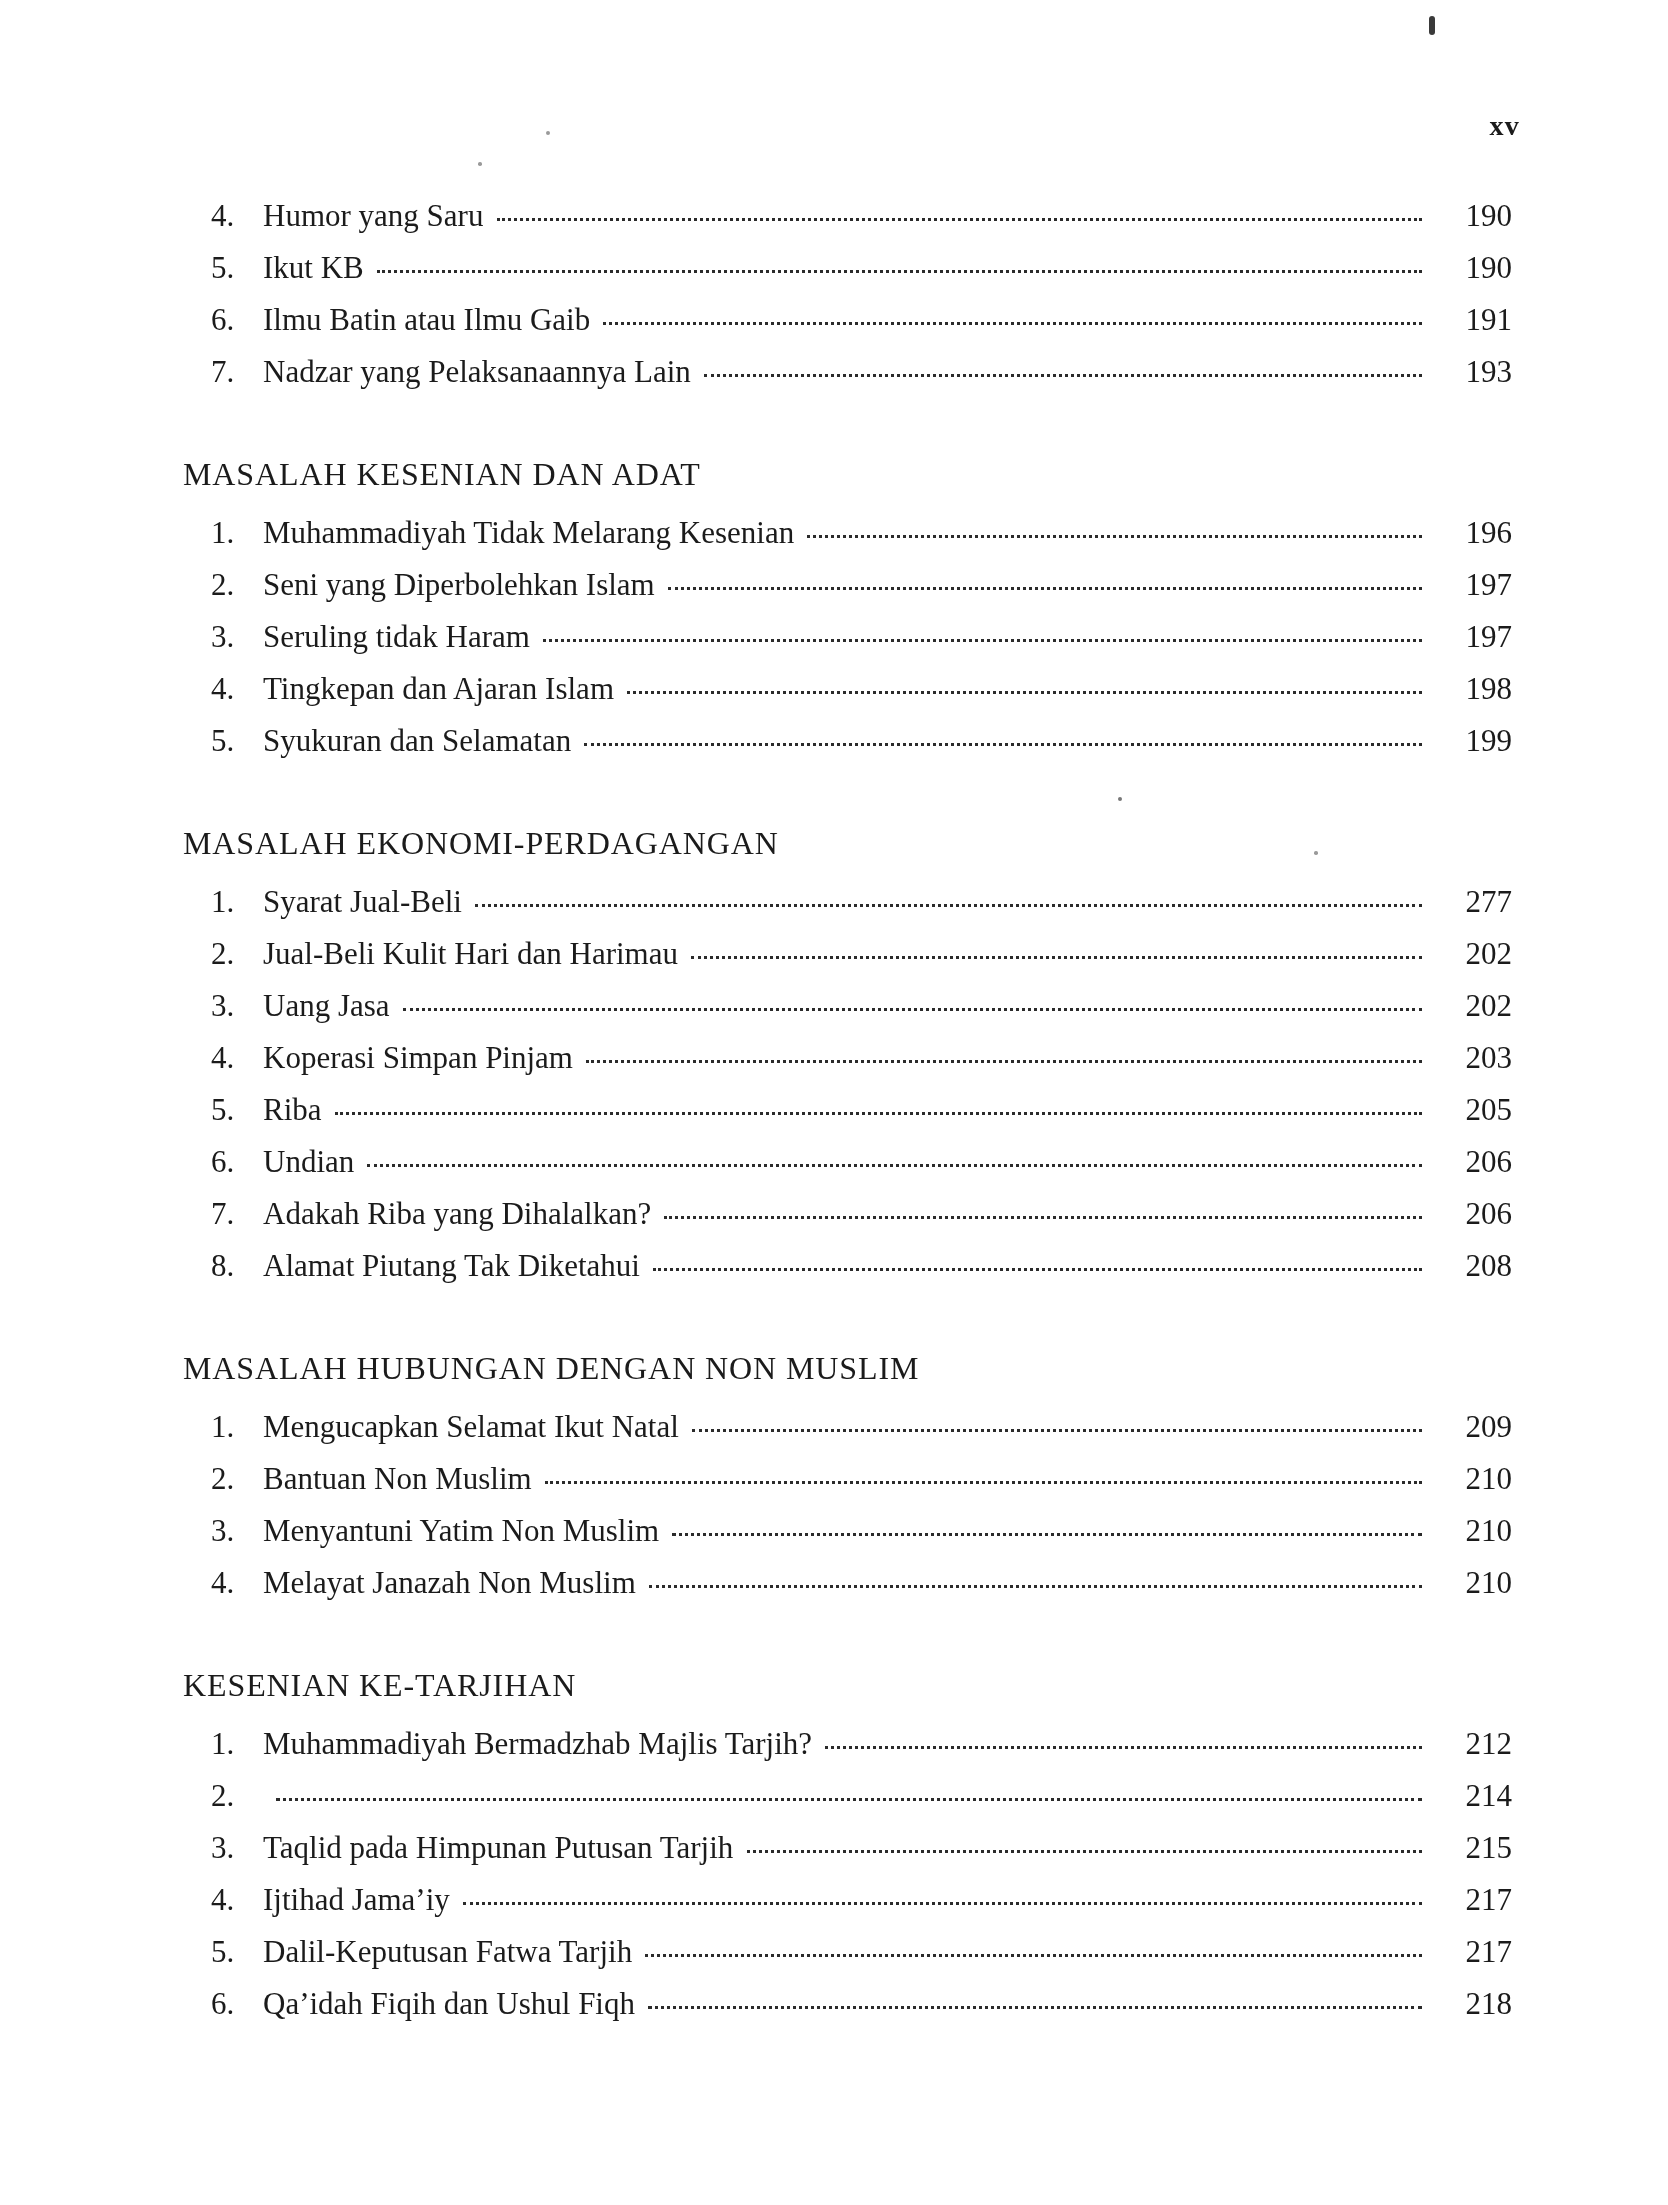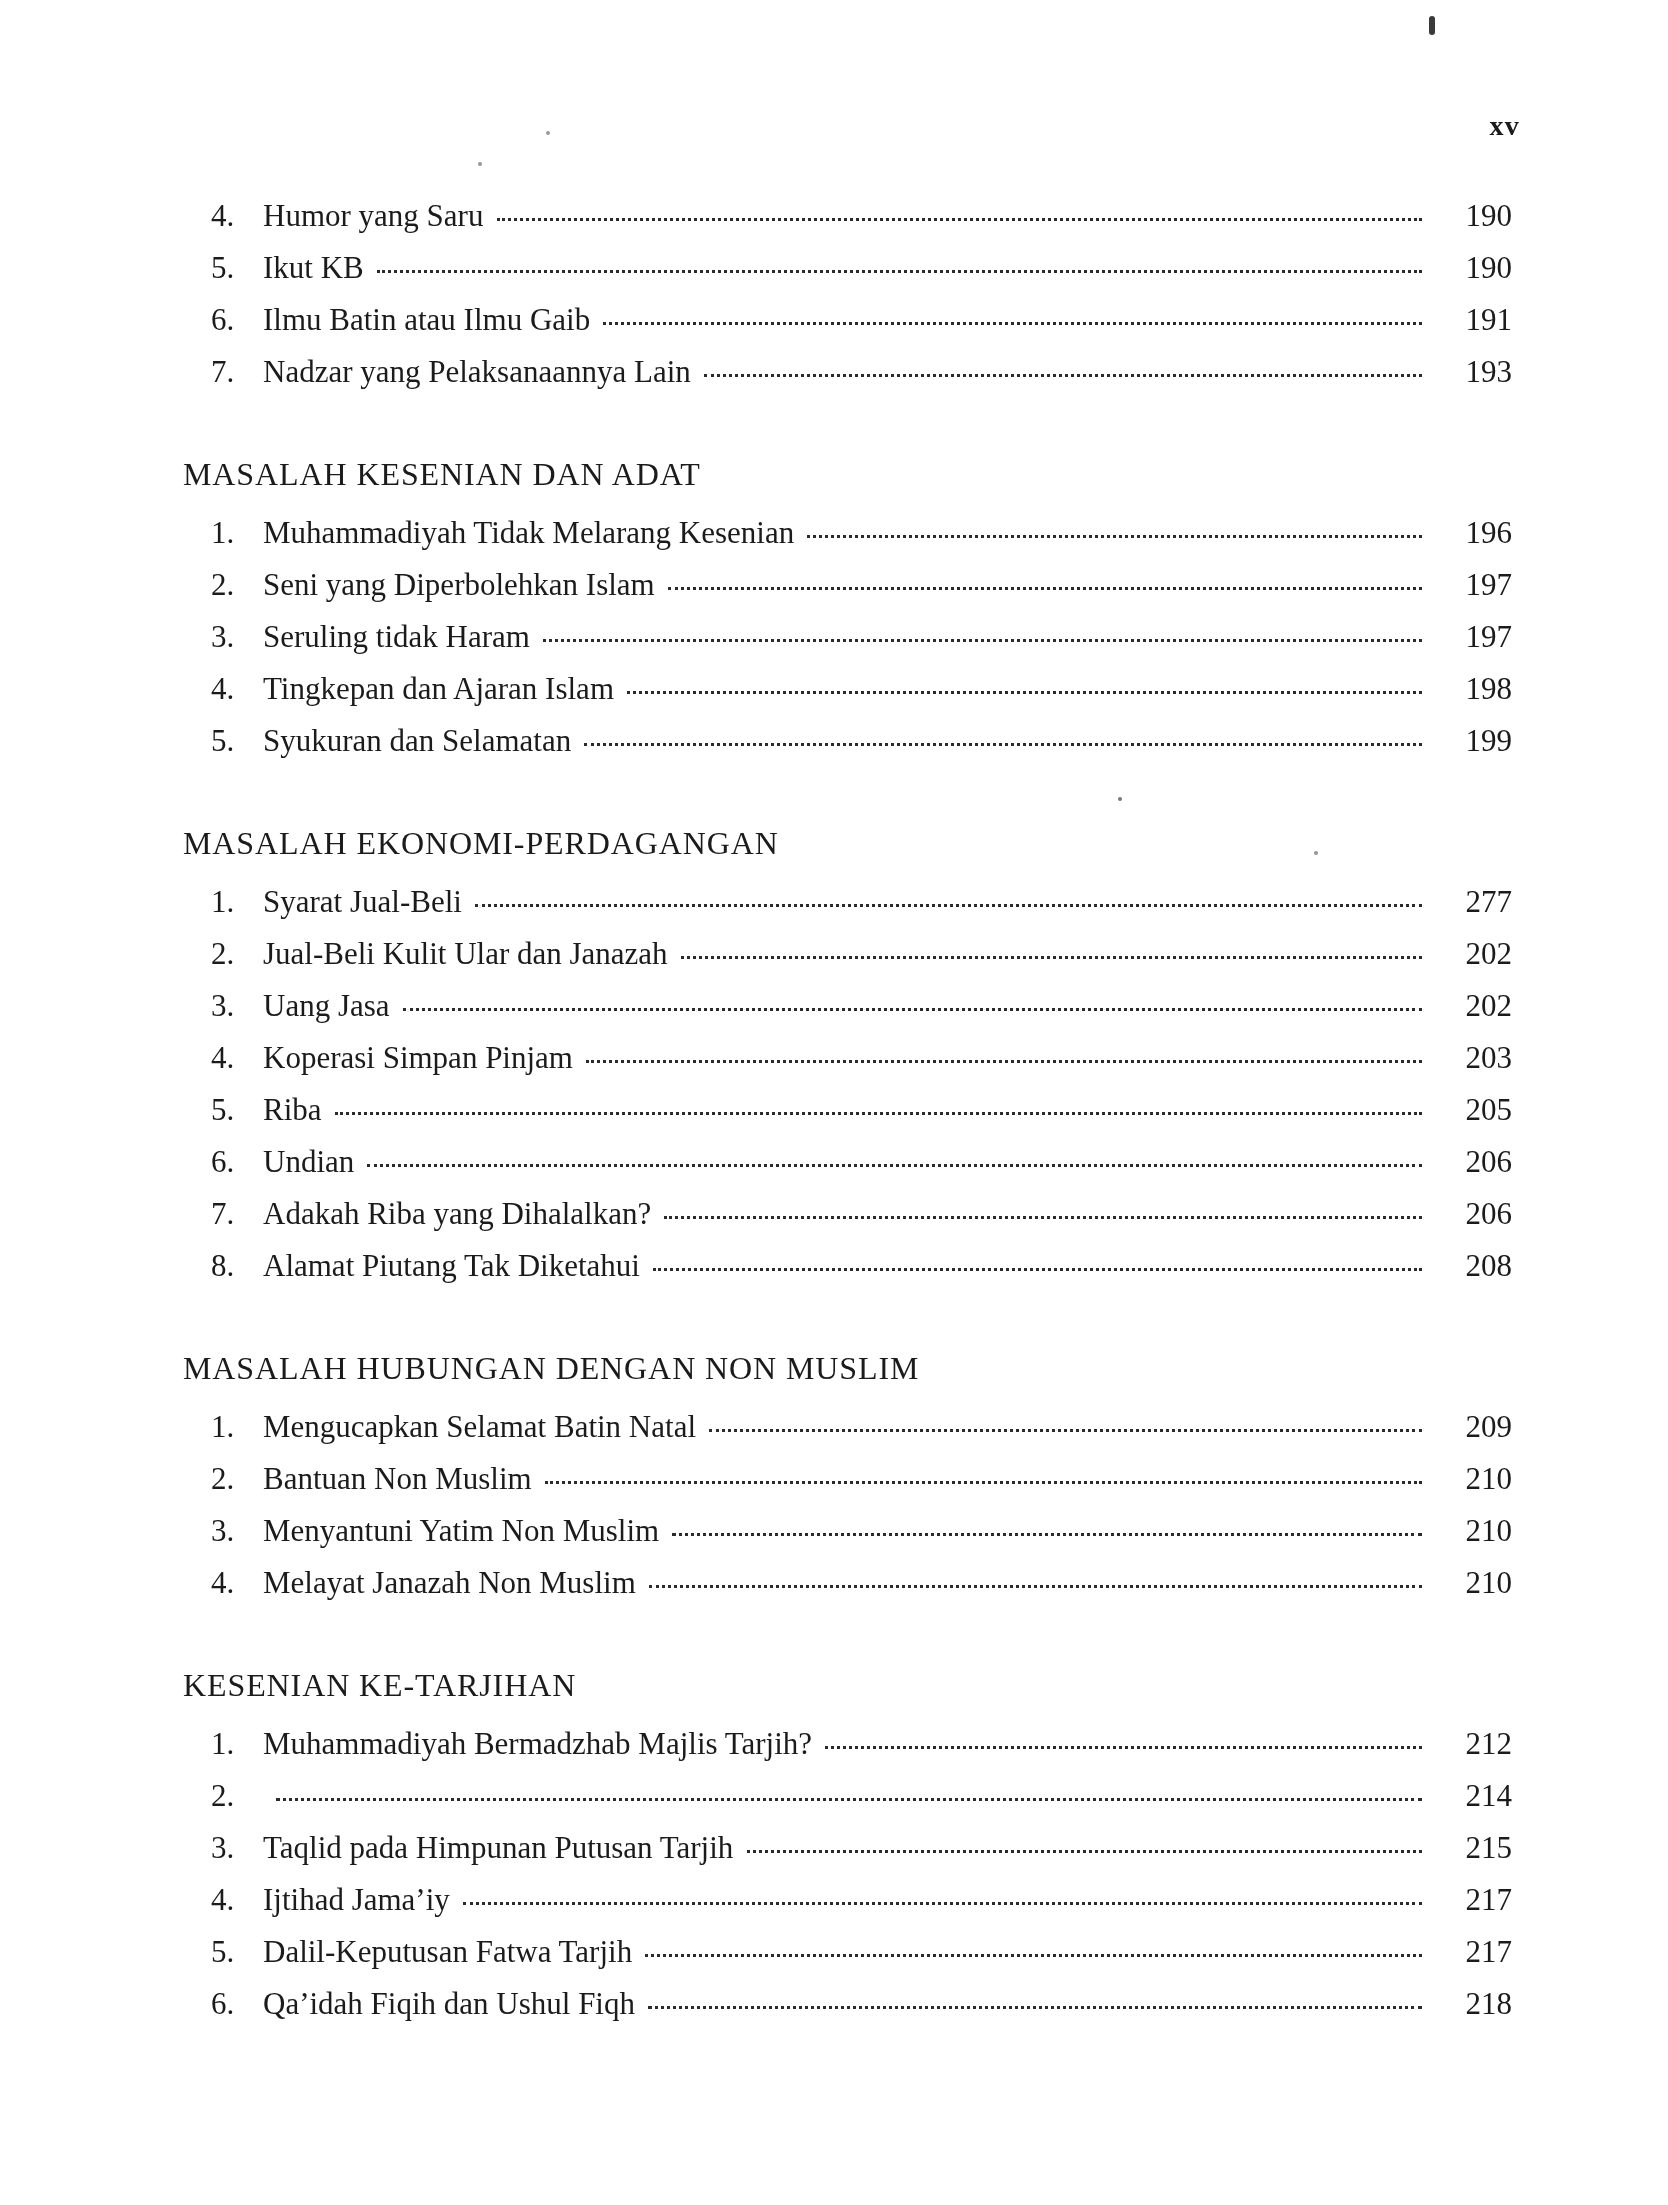--- a/index.html
+++ b/index.html
@@ -172,21 +172,21 @@
       <section class="toc-section">
         <h2 class="section-title">MASALAH EKONOMI-PERDAGANGAN</h2>
         <div class="toc-row">
           <span class="entry-num">1.</span>
           <span class="entry-label">Syarat Jual-Beli</span>
           <span class="leader"></span>
           <span class="entry-page">277</span>
         </div>
         <div class="toc-row">
           <span class="entry-num">2.</span>
-          <span class="entry-label">Jual-Beli Kulit Ular dan Janazah</span>
+          <span class="entry-label">Jual-Beli Kulit Hari dan Harimau</span>
           <span class="leader"></span>
           <span class="entry-page">202</span>
         </div>
         <div class="toc-row">
           <span class="entry-num">3.</span>
           <span class="entry-label">Uang Jasa</span>
           <span class="leader"></span>
           <span class="entry-page">202</span>
         </div>
         <div class="toc-row">
@@ -217,21 +217,21 @@
           <span class="entry-num">8.</span>
           <span class="entry-label">Alamat Piutang Tak Diketahui</span>
           <span class="leader"></span>
           <span class="entry-page">208</span>
         </div>
       </section>
       <section class="toc-section">
         <h2 class="section-title">MASALAH HUBUNGAN DENGAN NON MUSLIM</h2>
         <div class="toc-row">
           <span class="entry-num">1.</span>
-          <span class="entry-label">Mengucapkan Selamat Batin Natal</span>
+          <span class="entry-label">Mengucapkan Selamat Ikut Natal</span>
           <span class="leader"></span>
           <span class="entry-page">209</span>
         </div>
         <div class="toc-row">
           <span class="entry-num">2.</span>
           <span class="entry-label">Bantuan Non Muslim</span>
           <span class="leader"></span>
           <span class="entry-page">210</span>
         </div>
         <div class="toc-row">

